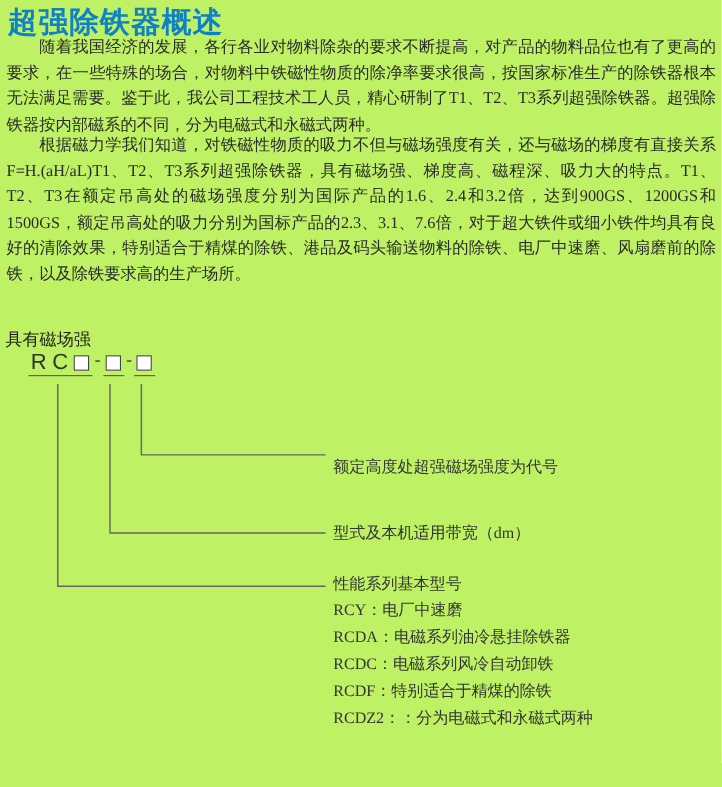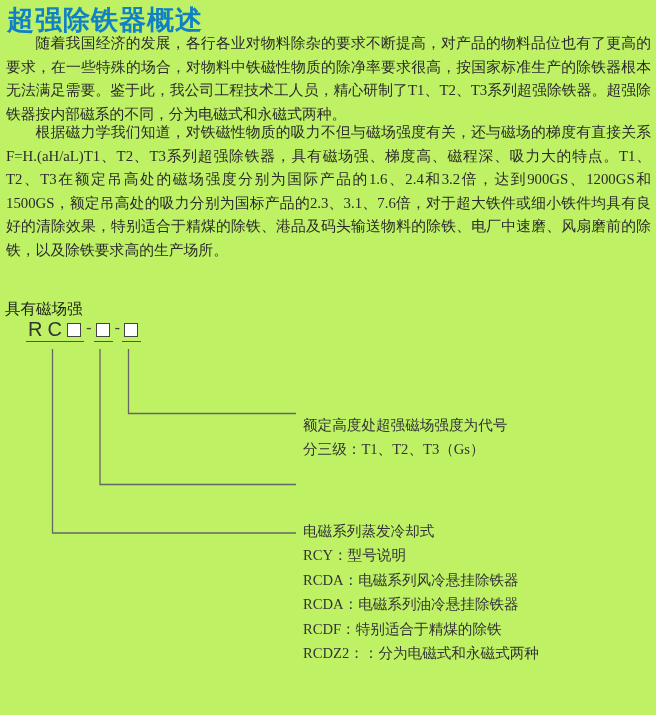--- a/index.html
+++ b/index.html
@@ -131,26 +131,26 @@
   </div>
 
   <svg class="connectors" width="656" height="715" viewBox="0 0 656 715" xmlns="http://www.w3.org/2000/svg">
     <path d="M 52.5 349 V 533 H 296"></path>
     <path d="M 100 349 V 484.5 H 296"></path>
     <path d="M 128.5 349 V 413.5 H 296"></path>
   </svg>
 
   <div class="callout callout-a">
     <div>额定高度处超强磁场强度为代号</div>
-    <div>分三级：T1、T2、T3（Gs）</div>
   </div>
 
+  <div class="callout callout-b">型式及本机适用带宽（dm）</div>
 
   <div class="callout callout-c">
-    <div>电磁系列蒸发冷却式</div>
-    <div>RCY：型号说明</div>
-    <div>RCDA：电磁系列风冷悬挂除铁器</div>
+    <div>性能系列基本型号</div>
+    <div>RCY：电厂中速磨</div>
     <div>RCDA：电磁系列油冷悬挂除铁器</div>
+    <div>RCDC：电磁系列风冷自动卸铁</div>
     <div>RCDF：特别适合于精煤的除铁</div>
     <div>RCDZ2：：分为电磁式和永磁式两种</div>
   </div>
 
 </div>
 
 </body></html>

